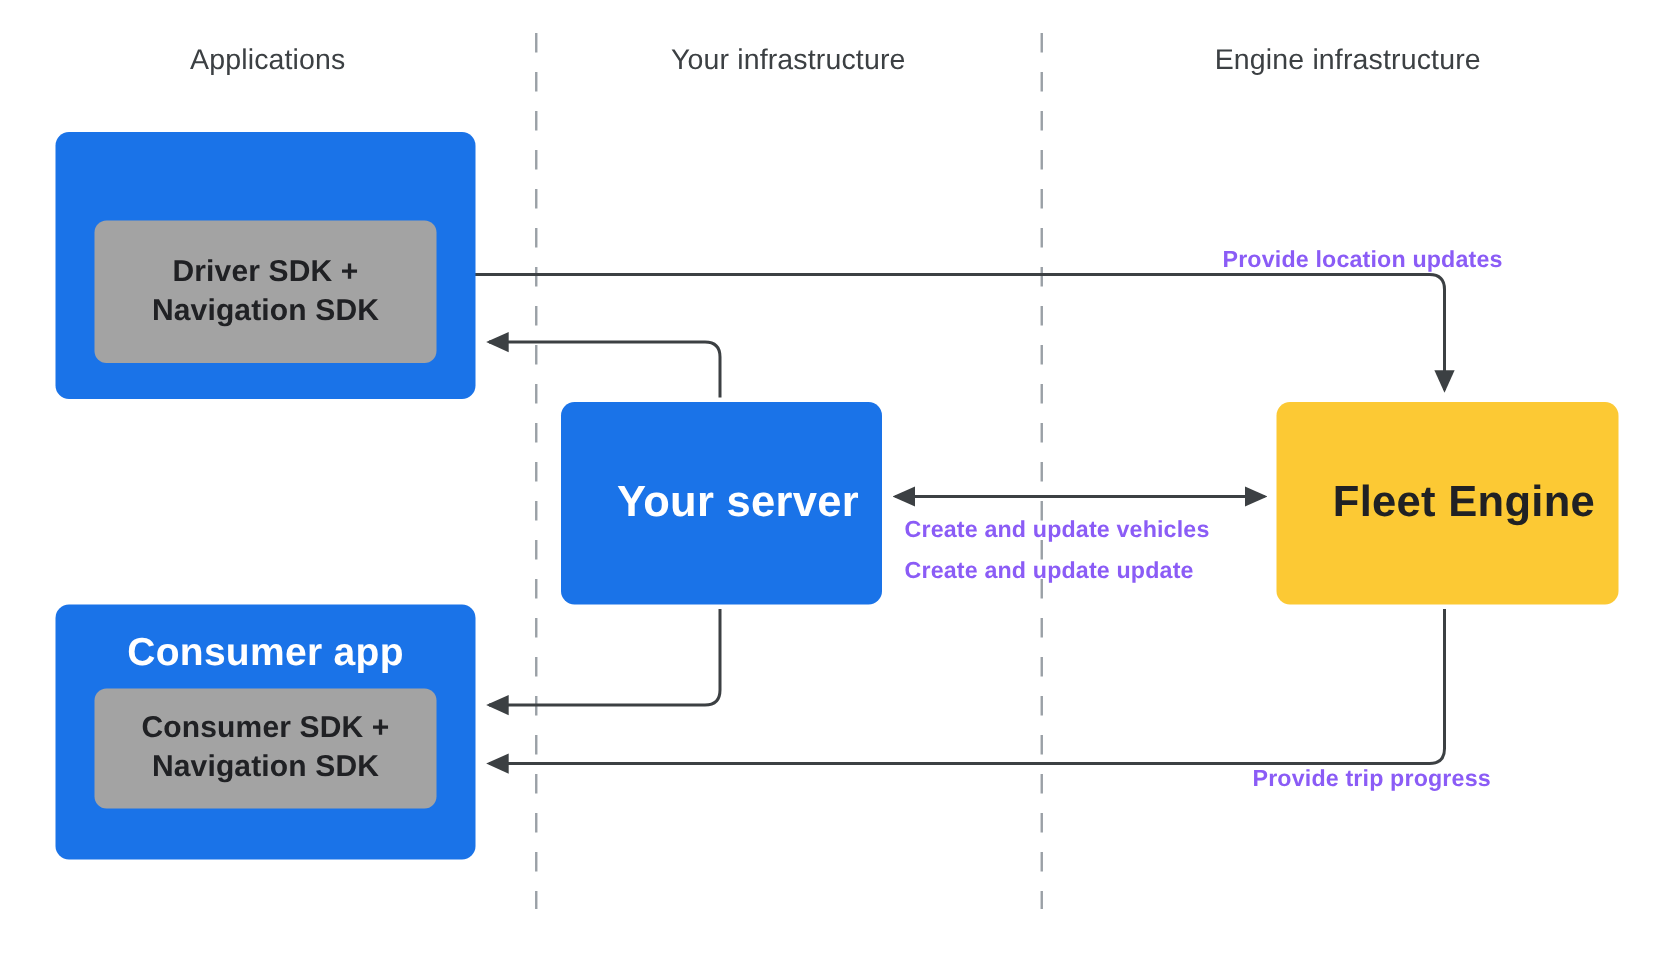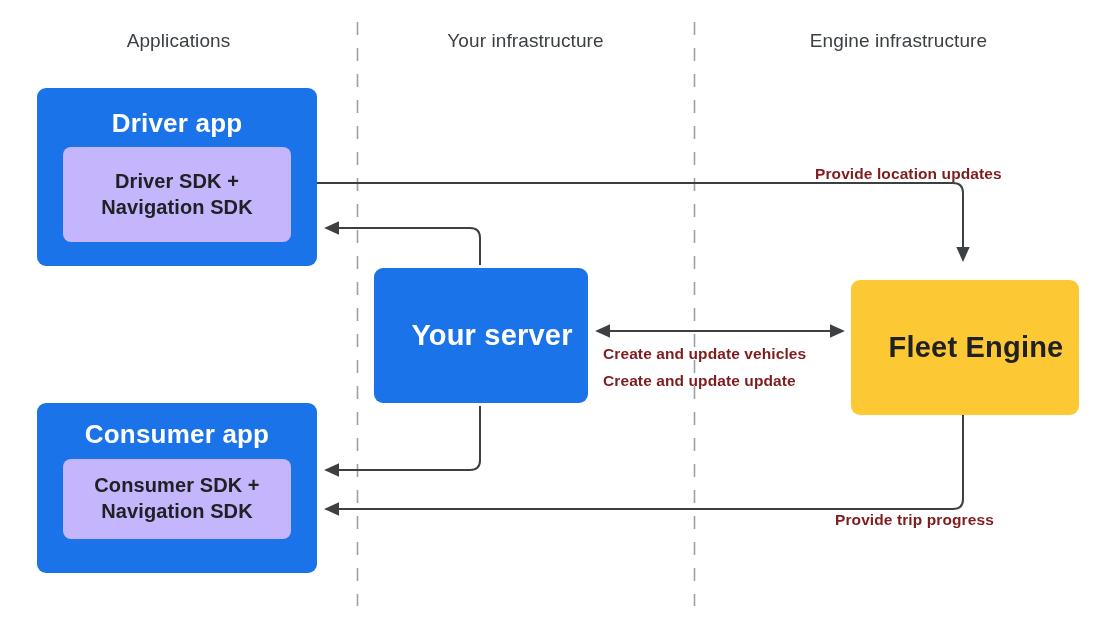--- a/index.html
+++ b/index.html
@@ -37,37 +37,37 @@
   #hdr-your-infra   { left: 357px; top: 30px; width: 337px; }
   #hdr-google-infra { left: 694px; top: 30px; width: 409px; }
 
   
   .node {
     position: absolute;
     box-sizing: border-box;
     border-radius: 9px;
   }
   .node-blue   { background: #1a73e8; }
-  .node-yellow { background: #fcc934; margin-top: 12px; }
+  .node-yellow { background: #fcc934; }
 
   .app-title {
     position: absolute;
     left: 0;
     width: 100%;
     text-align: center;
     color: #ffffff;
     font-size: 26px;
     font-weight: 700;
     letter-spacing: 0.2px;
     white-space: nowrap;
   }
   .sdk-box {
     position: absolute;
     box-sizing: border-box;
-    background: #c4b5fd;
+    background: #a3a3a3;
     border-radius: 8px;
     display: flex;
     align-items: center;
     justify-content: center;
     text-align: center;
     color: #202124;
     font-size: 20px;
     font-weight: 700;
     line-height: 1.28;
     letter-spacing: 0.1px;
@@ -105,21 +105,21 @@
   #your-server { left: 374px; top: 268px; width: 214px; height: 135px; }
 
   
   #fleet-engine { left: 851px; top: 268px; width: 228px; height: 135px; }
 
   
   .edge-label {
     position: absolute;
     font-size: 15.5px;
     font-weight: 700;
-    color: #7f1d1d;
+    color: #8b5cf6;
     white-space: nowrap;
     letter-spacing: 0.1px;
   }
   #lbl-location-updates { left: 815px; top: 165px; }
   #lbl-trip-progress    { left: 823px; top: 511px; margin-left: 12px; }
   #lbl-create-vehicles  { left: 603px; top: 345px; }
   #lbl-create-trips     { left: 603px; top: 372px; }
 </style>
 </head>
 <body>
@@ -148,21 +148,20 @@
     <path d="M 480 265 L 480 238 Q 480 228 470 228 L 326 228" fill="none" stroke="#3c4043" stroke-width="2" marker-end="url(#arrow-end)"></path>
 
     <line x1="597" y1="331" x2="843" y2="331" stroke="#3c4043" stroke-width="2" marker-start="url(#arrow-start)" marker-end="url(#arrow-end)"></line>
 
     <path d="M 480 406 L 480 460 Q 480 470 470 470 L 326 470" fill="none" stroke="#3c4043" stroke-width="2" marker-end="url(#arrow-end)"></path>
 
     <path d="M 963 406 L 963 499 Q 963 509 953 509 L 326 509" fill="none" stroke="#3c4043" stroke-width="2" marker-end="url(#arrow-end)"></path>
   </svg>
 
   <div class="node node-blue" id="driver-app">
-    <div class="app-title">Driver app</div>
     <div class="sdk-box" id="driver-sdk">
       <span>
         <span>Driver SDK +</span><br>
         <span>Navigation SDK</span>
       </span>
     </div>
   </div>
 
   <div class="node node-blue" id="consumer-app">
     <div class="app-title">Consumer app</div>

